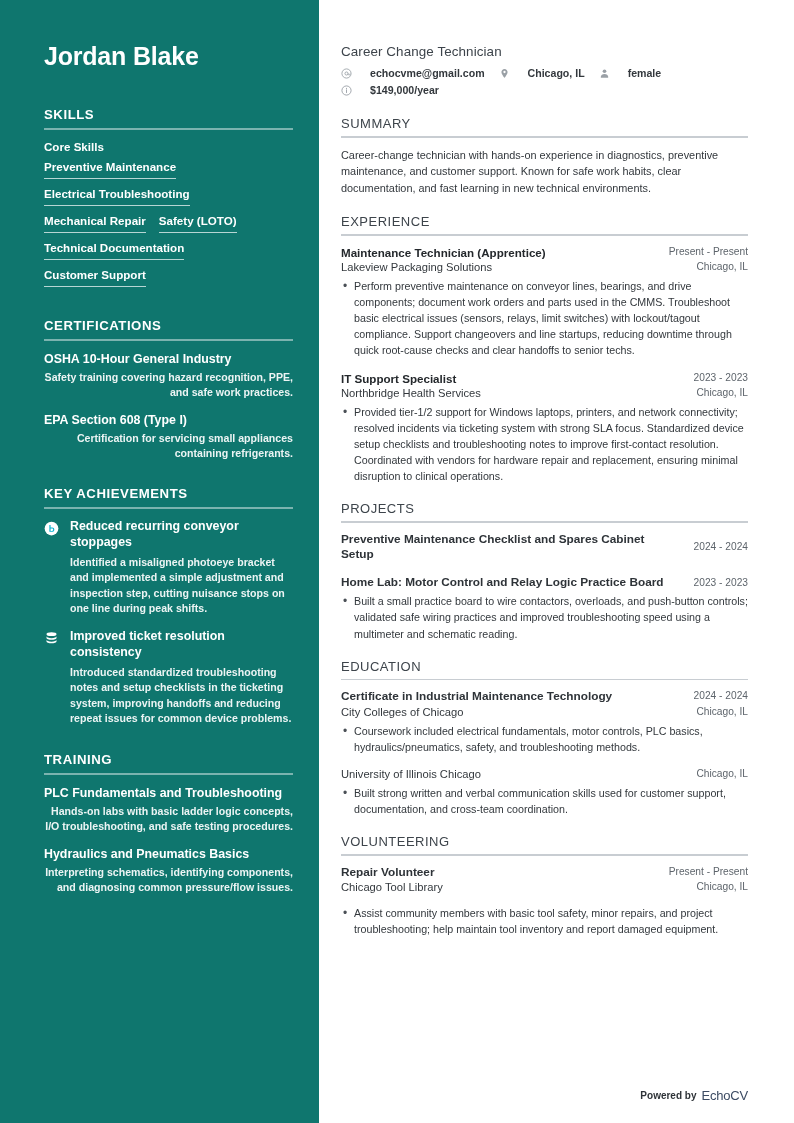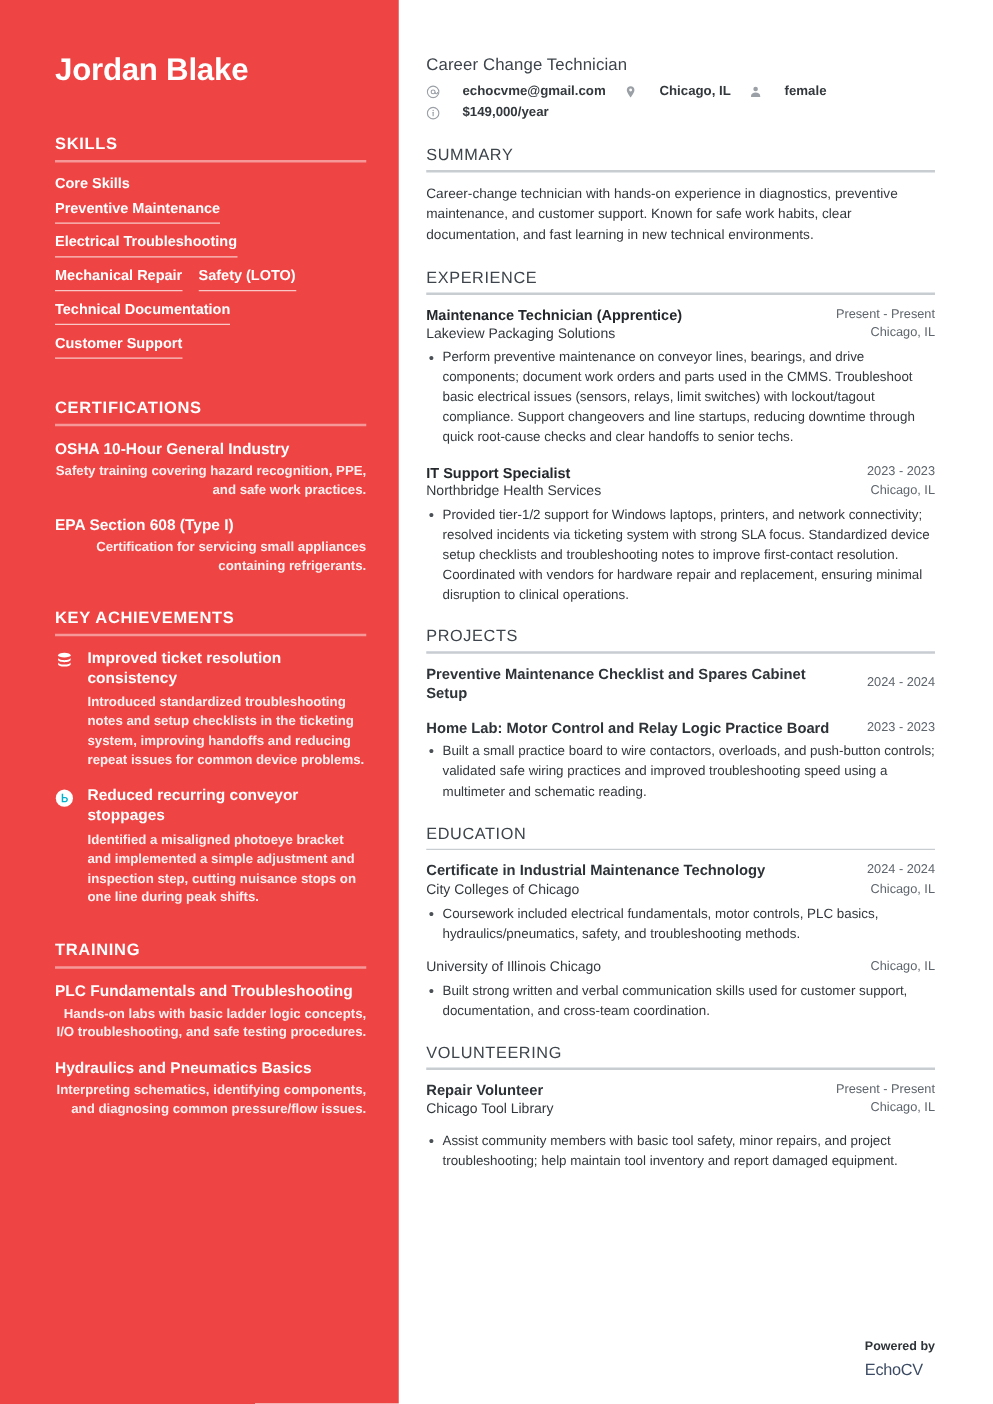--- a/index.html
+++ b/index.html
@@ -18,21 +18,21 @@
     height: 1123px;
     display: flex;
     background: #ffffff;
     overflow: hidden;
   }
 
   
   .sidebar {
     width: 319px;
     min-width: 319px;
-    background: #ef4444;
+    background: #0f766e;
     color: #ffffff;
     padding: 42px 26px 0 44px;
   }
 
   .full-name {
     font-size: 25px;
     font-weight: bold;
     letter-spacing: -0.2px;
     line-height: 1.15;
     margin-bottom: 36px;
@@ -232,23 +232,22 @@
     font-size: 12px;
     color: #4a5056;
   }
   ul.bullets.spaced { margin-top: 10px; }
 
   .footer {
     position: absolute;
     right: 46px;
     bottom: 20px;
     display: flex;
-    align-items: flex-start;
+    align-items: center;
     gap: 5px;
-    flex-direction: column;
   }
   .footer .pb {
     font-size: 10px;
     font-weight: bold;
     color: #2e3338;
   }
   .footer .brand {
     font-size: 13px;
     color: #3c4b63;
     letter-spacing: -0.2px;
@@ -292,40 +291,40 @@
         </div>
     </section>
 
     <section class="side-section">
       <div class="side-heading">KEY ACHIEVEMENTS</div>
       <div class="side-rule"></div>
       <div id="achievements-list">
           <div class="ach-item">
             <span class="ach-icon">
               <svg viewBox="0 0 24 24" fill="currentColor">
+                <circle cx="12" cy="12" r="11"></circle>
+                <path d="M8.6 6.3h1.9v4.1h2.6c2 0 3.4 1.4 3.4 3.4s-1.4 3.5-3.4 3.5H8.6V6.3zm1.9 5.7v3.8h2.4c1.1 0 1.8-.8 1.8-1.9 0-1.1-.7-1.9-1.8-1.9h-2.4z" fill="#04b2ce"></path>
+              </svg>
+            </span>
+            <div>
+              <div class="ach-title">Reduced recurring conveyor stoppages</div>
+              <div class="ach-desc">Identified a misaligned photoeye bracket and implemented a simple adjustment and inspection step, cutting nuisance stops on one line during peak shifts.</div>
+            </div>
+          </div>
+          <div class="ach-item">
+            <span class="ach-icon">
+              <svg viewBox="0 0 24 24" fill="currentColor">
                 <ellipse cx="12" cy="5" rx="8" ry="3"></ellipse>
                 <path d="M4 8.4c0 1.65 3.58 3 8 3s8-1.35 8-3v2.6c0 1.65-3.58 3-8 3s-8-1.35-8-3V8.4z"></path>
                 <path d="M4 14c0 1.65 3.58 3 8 3s8-1.35 8-3v2.6c0 1.65-3.58 3-8 3s-8-1.35-8-3V14z"></path>
               </svg>
             </span>
             <div>
               <div class="ach-title">Improved ticket resolution consistency</div>
               <div class="ach-desc">Introduced standardized troubleshooting notes and setup checklists in the ticketing system, improving handoffs and reducing repeat issues for common device problems.</div>
-            </div>
-          </div>
-          <div class="ach-item">
-            <span class="ach-icon">
-              <svg viewBox="0 0 24 24" fill="currentColor">
-                <circle cx="12" cy="12" r="11"></circle>
-                <path d="M8.6 6.3h1.9v4.1h2.6c2 0 3.4 1.4 3.4 3.4s-1.4 3.5-3.4 3.5H8.6V6.3zm1.9 5.7v3.8h2.4c1.1 0 1.8-.8 1.8-1.9 0-1.1-.7-1.9-1.8-1.9h-2.4z" fill="#04b2ce"></path>
-              </svg>
-            </span>
-            <div>
-              <div class="ach-title">Reduced recurring conveyor stoppages</div>
-              <div class="ach-desc">Identified a misaligned photoeye bracket and implemented a simple adjustment and inspection step, cutting nuisance stops on one line during peak shifts.</div>
             </div>
           </div>
         </div>
     </section>
 
     <section class="side-section">
       <div class="side-heading">TRAINING</div>
       <div class="side-rule"></div>
       <div id="training-list">
           <div class="cert-item">

